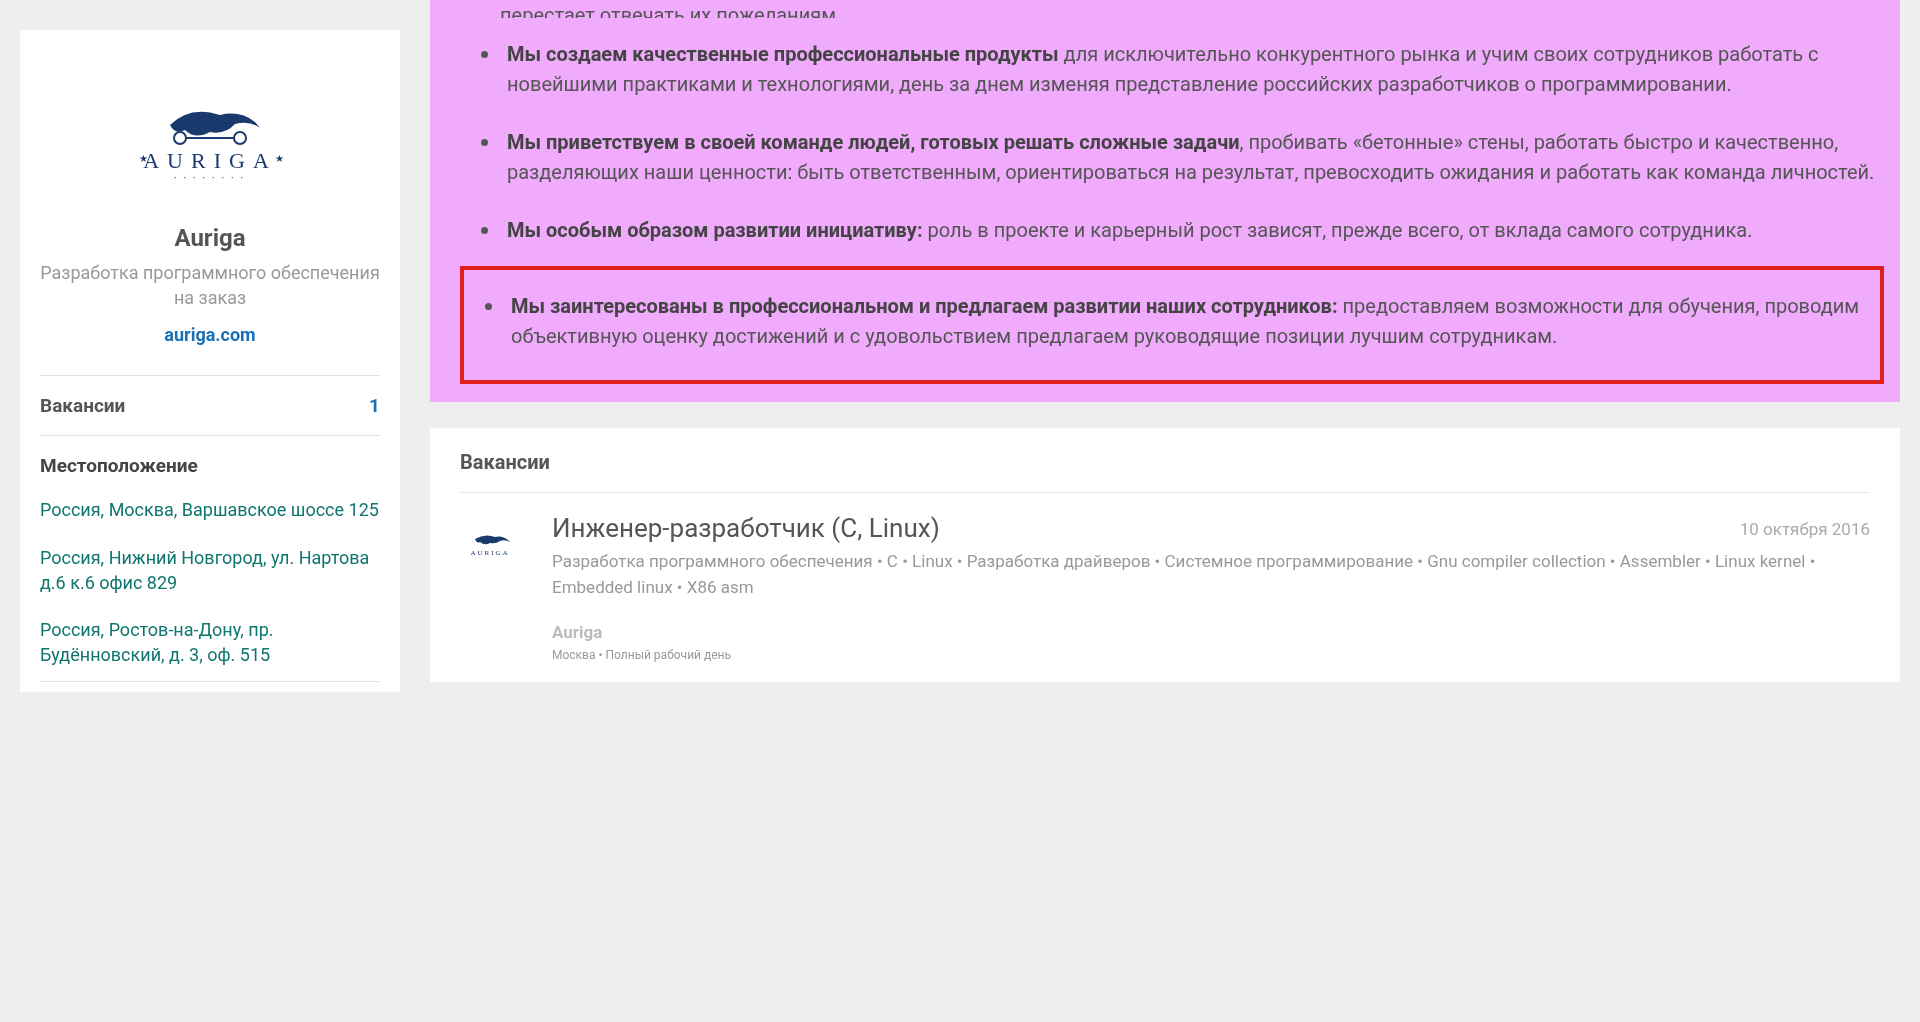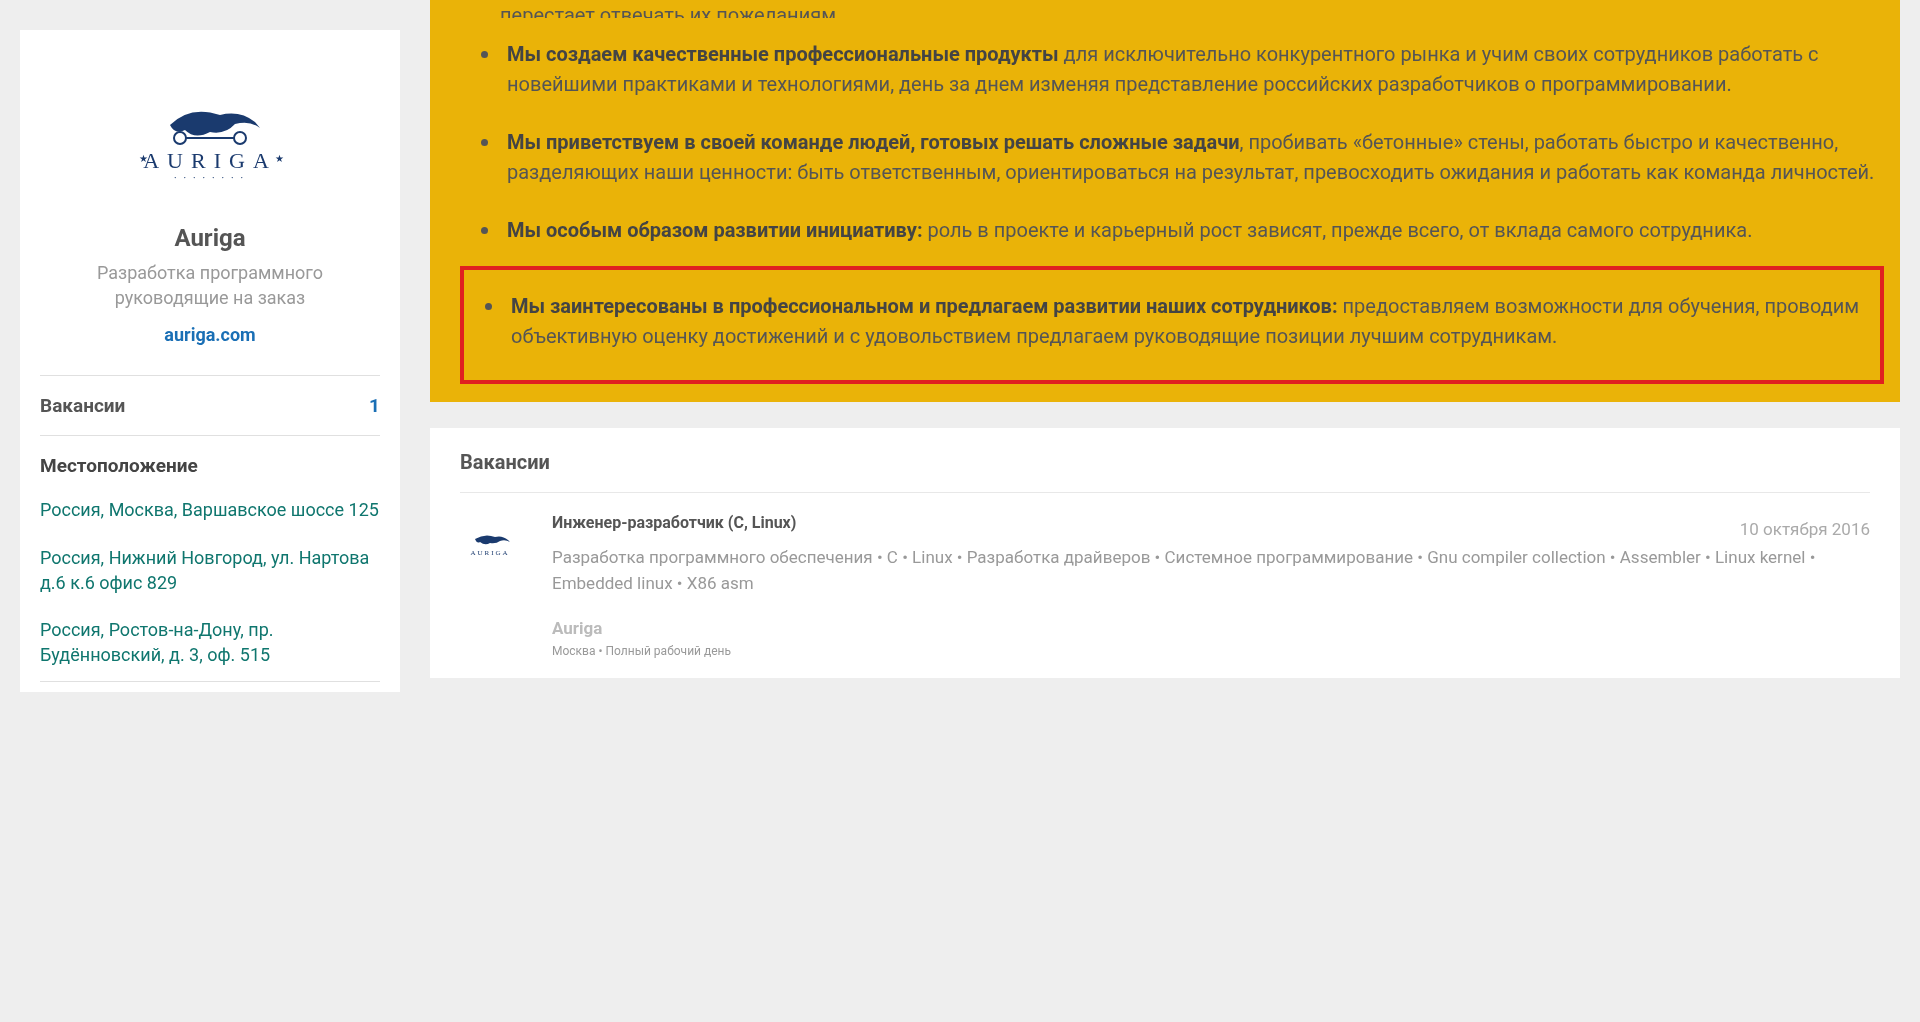--- a/index.html
+++ b/index.html
@@ -78,21 +78,21 @@
     color: #0f766e;
     font-size: 18px;
     line-height: 1.4;
     padding: 8px 0 14px;
   }
   .main {
     flex: 1;
     min-width: 0;
   }
   .content-card {
-    background: #eab308;
+    background: #f0abfc;
     padding: 0 16px 16px 30px;
   }
   .partial-top {
     color: #555;
     font-size: 20px;
     line-height: 1.55;
     padding-left: 40px;
     padding-bottom: 4px;
     overflow: hidden;
     height: 18px;
@@ -151,22 +151,22 @@
     padding-top: 18px;
   }
   .vac-body { flex: 1; }
   .vac-head {
     display: flex;
     justify-content: space-between;
     align-items: flex-start;
     gap: 20px;
   }
   .vac-name {
-    font-size: 16px;
-    font-weight: 700;
+    font-size: 26px;
+    font-weight: 400;
     color: #555;
   }
   .vac-date {
     color: #aaa;
     font-size: 17px;
     white-space: nowrap;
     padding-top: 6px;
   }
   .vac-tags {
     color: #999;
@@ -199,21 +199,21 @@
           <circle cx="130" cy="38" r="6" fill="none" stroke="#1a3a6e" stroke-width="2"></circle>
           <line x1="76" y1="38" x2="124" y2="38" stroke="#1a3a6e" stroke-width="2"></line>
           <text x="100" y="68" text-anchor="middle" font-family="serif" font-size="22" letter-spacing="8" fill="#1a3a6e" font-weight="400">AURIGA</text>
           <text x="29" y="62" font-size="10">★</text>
           <text x="165" y="62" font-size="10">★</text>
           <text x="100" y="80" text-anchor="middle" font-size="6" letter-spacing="3">• • • • • • • •</text>
         </g>
       </svg>
     </div>
     <div class="company-name">Auriga</div>
-    <div class="company-desc">Разработка программного руководящие на заказ</div>
+    <div class="company-desc">Разработка программного обеспечения на заказ</div>
     <a class="company-url" href="#">auriga.com</a>
 
     <hr class="divider">
     <div class="side-row">
       <span>Вакансии</span>
       <span class="count">1</span>
     </div>
     <hr class="divider">
 
     <div class="side-section-title">Местоположение</div>

